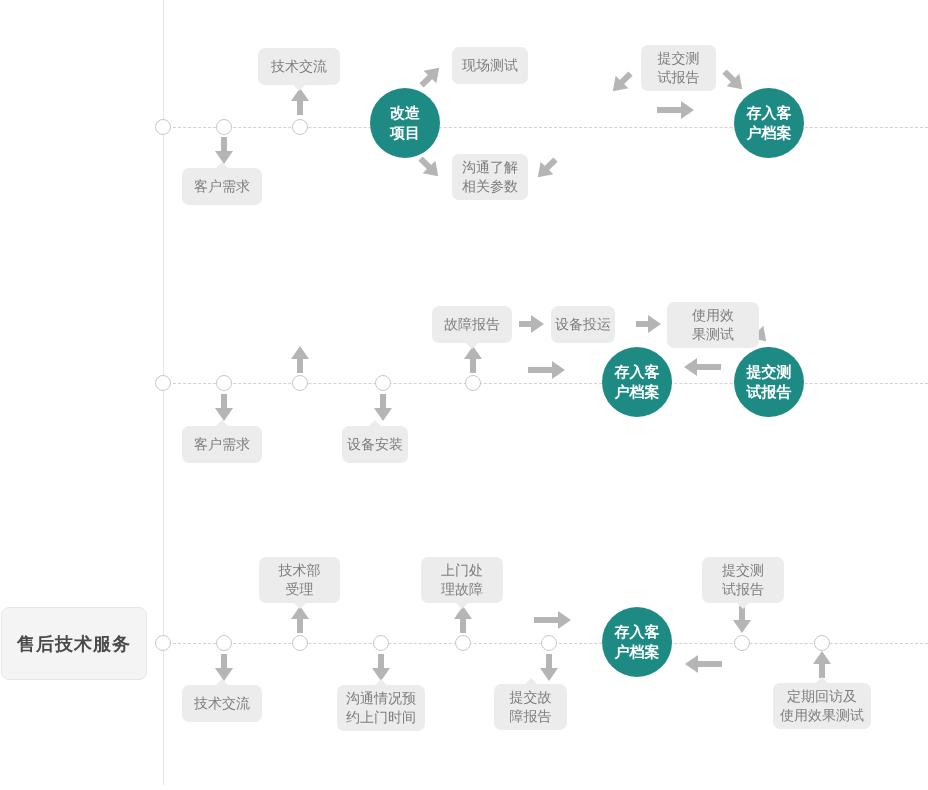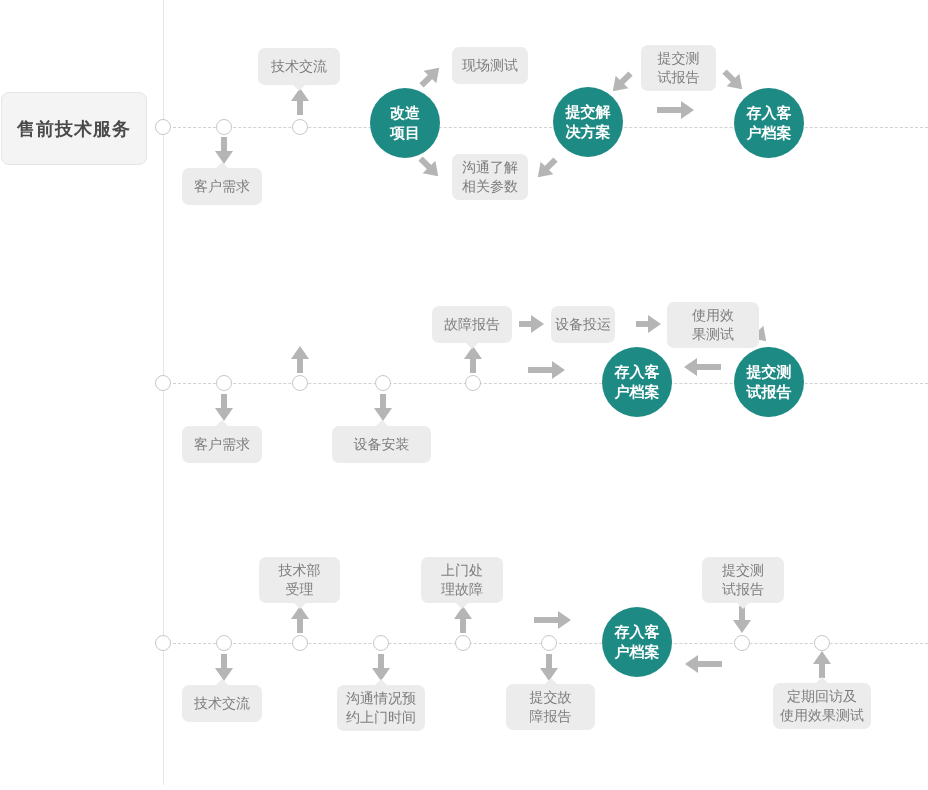--- a/index.html
+++ b/index.html
@@ -47,21 +47,20 @@
   .dl{transform:rotate(135deg)}
 </style>
 </head>
 <body>
 
 <div class="canvas">
 
   <div class="vline"></div>
 
   <div class="hline" style="top:127px"></div>
-  <div class="row-label" style="top:92px">售前技术服务</div>
 
   <div class="node" style="left:155px;top:119px"></div>
   <div class="node" style="left:216px;top:119px"></div>
   <div class="node" style="left:292px;top:119px"></div>
 
   <div class="arrow v down" style="left:210px;top:141px"></div>
   <div class="arrow v up" style="left:286px;top:93px"></div>
   <div class="arrow d ur" style="left:417px;top:68px"></div>
   <div class="arrow d dr" style="left:416px;top:158px"></div>
   <div class="arrow d dl" style="left:534px;top:159px"></div>
@@ -72,22 +71,20 @@
   <div class="step-box tail-top" style="left:182px;top:168px;width:80px">客户需求</div>
   <div class="step-box tail-bottom" style="left:258px;top:48px;width:82px">技术交流</div>
   <div class="step-box" style="left:452px;top:47px;width:76px">现场测试</div>
   <div class="step-box two" style="left:452px;top:154px;width:76px">沟通了解
 相关参数</div>
   <div class="step-box two" style="left:641px;top:45px;width:75px">提交测
 试报告</div>
 
   <div class="circle" style="left:370px;top:88px">改造
 项目</div>
-  <div class="circle" style="left:553px;top:87px">提交解
-决方案</div>
   <div class="circle" style="left:734px;top:88px">存入客
 户档案</div>
 
   <div class="hline" style="top:383px"></div>
 
   <div class="node" style="left:155px;top:375px"></div>
   <div class="node" style="left:216px;top:375px"></div>
   <div class="node" style="left:292px;top:375px"></div>
   <div class="node" style="left:375px;top:375px"></div>
   <div class="node" style="left:465px;top:375px"></div>
@@ -96,32 +93,33 @@
   <div class="arrow v up" style="left:286px;top:351px"></div>
   <div class="arrow v down" style="left:369px;top:398px"></div>
   <div class="arrow v up" style="left:459px;top:351px"></div>
   <div class="arrow S" style="left:518px;top:315px"></div>
   <div class="arrow S" style="left:635px;top:315px"></div>
   <div class="arrow d dr" style="left:744px;top:323px"></div>
   <div class="arrow L left" style="left:684px;top:358px"></div>
   <div class="arrow L" style="left:527px;top:361px"></div>
 
   <div class="step-box tail-top" style="left:182px;top:426px;width:80px">客户需求</div>
-  <div class="step-box tail-top" style="left:332px;top:426px;width:99px">设备安装</div>
+  <div class="step-box tail-top" style="left:342px;top:426px;width:66px">设备安装</div>
   <div class="step-box tail-bottom" style="left:432px;top:306px;width:80px">故障报告</div>
   <div class="step-box" style="left:551px;top:306px;width:64px">设备投运</div>
   <div class="step-box two" style="left:667px;top:302px;width:92px">使用效
 果测试</div>
 
   <div class="circle" style="left:602px;top:347px">存入客
 户档案</div>
   <div class="circle" style="left:734px;top:347px">提交测
 试报告</div>
 
   <div class="hline" style="top:643px"></div>
+  <div class="row-label" style="top:607px">售后技术服务</div>
 
   <div class="node" style="left:155px;top:635px"></div>
   <div class="node" style="left:216px;top:635px"></div>
   <div class="node" style="left:292px;top:635px"></div>
   <div class="node" style="left:373px;top:635px"></div>
   <div class="node" style="left:455px;top:635px"></div>
   <div class="node" style="left:541px;top:635px"></div>
   <div class="node" style="left:734px;top:635px"></div>
   <div class="node" style="left:814px;top:635px"></div>
 
@@ -135,21 +133,21 @@
   <div class="arrow v down" style="left:728px;top:610px"></div>
   <div class="arrow v up" style="left:808px;top:656px"></div>
 
   <div class="step-box tail-top" style="left:182px;top:685px;width:80px">技术交流</div>
   <div class="step-box two tail-bottom" style="left:259px;top:557px;width:81px">技术部
 受理</div>
   <div class="step-box two tail-top" style="left:337px;top:685px;width:88px">沟通情况预
 约上门时间</div>
   <div class="step-box two tail-bottom" style="left:421px;top:557px;width:82px">上门处
 理故障</div>
-  <div class="step-box two tail-top" style="left:506px;top:684px;width:89px">提交故
+  <div class="step-box two tail-top" style="left:494px;top:684px;width:73px">提交故
 障报告</div>
   <div class="step-box two tail-bottom" style="left:702px;top:557px;width:82px">提交测
 试报告</div>
   <div class="step-box two tail-top" style="left:773px;top:683px;width:98px">定期回访及
 使用效果测试</div>
 
   <div class="circle" style="left:602px;top:607px">存入客
 户档案</div>
 
 </div>

